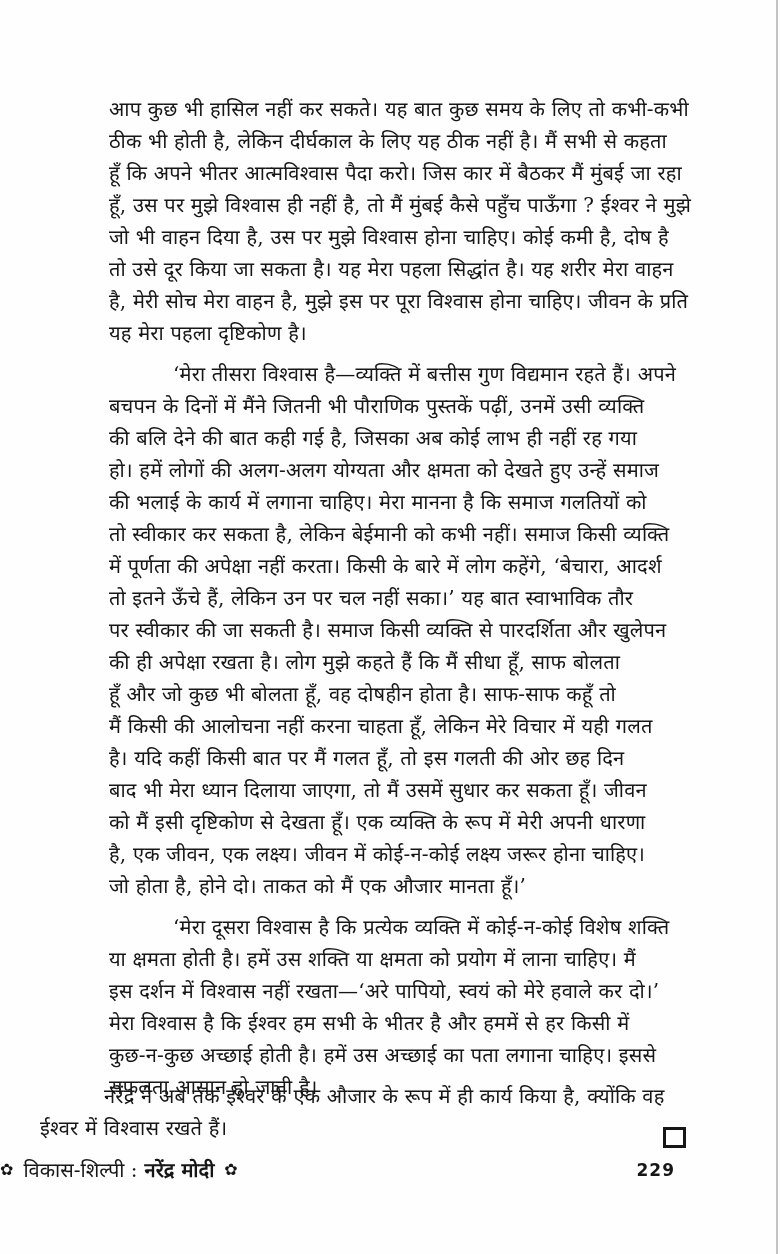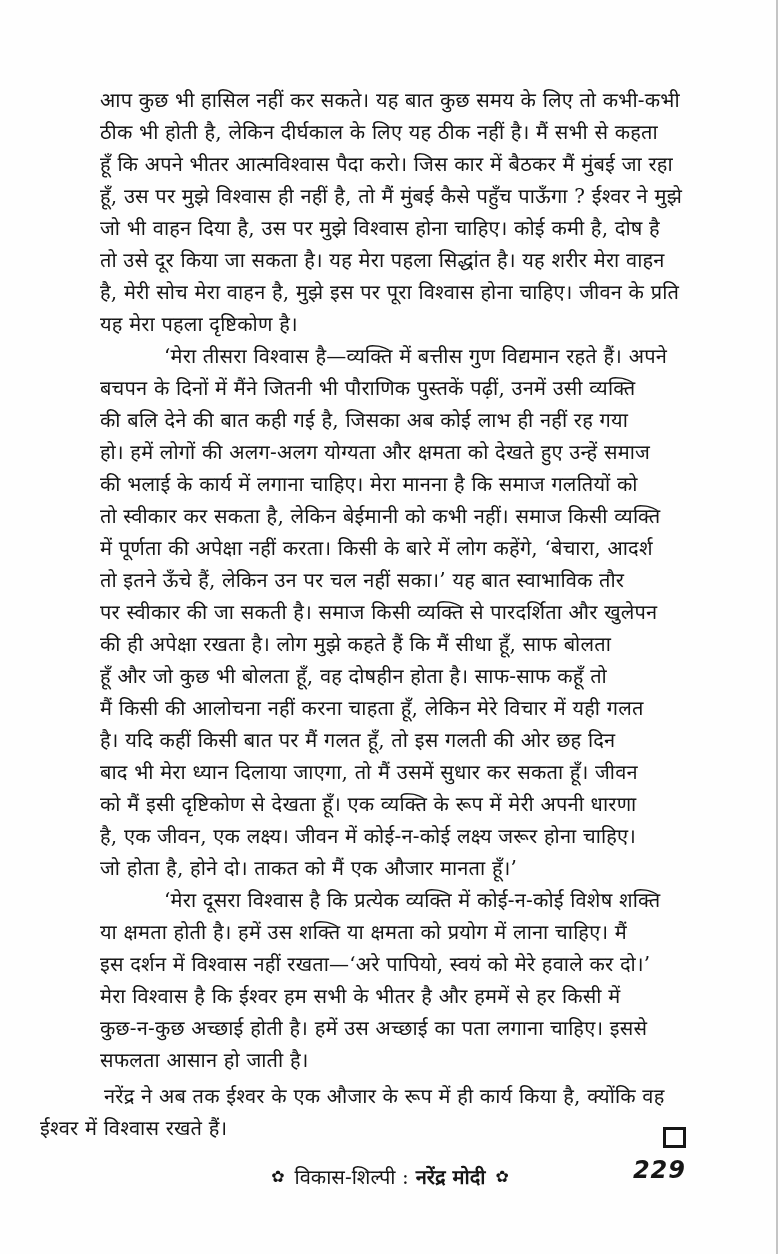--- a/index.html
+++ b/index.html
@@ -22,21 +22,21 @@
   .quote-block {
     position: absolute;
     top: 84px;
     left: 100px;
     width: 640px;
     font-size: 20px;
     line-height: 32px;
     letter-spacing: 0.2px;
   }
   .quote-block p {
-    margin: 0;
+    margin: 9px;
     white-space: pre;
   }
   .quote-block p.indented { text-indent: 64px; }
   .narrator-block {
     position: absolute;
     top: 1080px;
     left: 40px;
     width: 700px;
     font-size: 20px;
     line-height: 32px;
@@ -62,41 +62,38 @@
     left: 0;
     width: 780px;
     height: 34px;
     font-size: 20px;
     line-height: 34px;
   }
   .footer-title {
     position: absolute;
     left: 0;
     width: 780px;
-    text-align: center;
     white-space: nowrap;
-    margin-top: 7px;
   }
   .footer-title .ornament {
     font-size: 16px;
     position: relative;
     top: -2px;
   }
   .footer-title .ornament.left { margin-right: 10px; }
   .footer-title .ornament.right { margin-left: 10px; }
   .footer-title .title-name { font-weight: bold; margin-left: 7px; }
   .page-number {
     position: absolute;
-    right: 94px;
+    right: 105px;
     top: 0;
     font-family: "DejaVu Sans", "Liberation Sans", sans-serif;
     font-weight: bold;
-    font-size: 24px;
+    font-size: 17px;
     letter-spacing: 1px;
-    font-style: italic;
   }
 </style>
 </head>
 <body>
 
 <div class="page">
 
   <div class="quote-block">
     <p>आप कुछ भी हासिल नहीं कर सकते। यह बात कुछ समय के लिए तो कभी-कभी
 ठीक भी होती है, लेकिन दीर्घकाल के लिए यह ठीक नहीं है। मैं सभी से कहता

